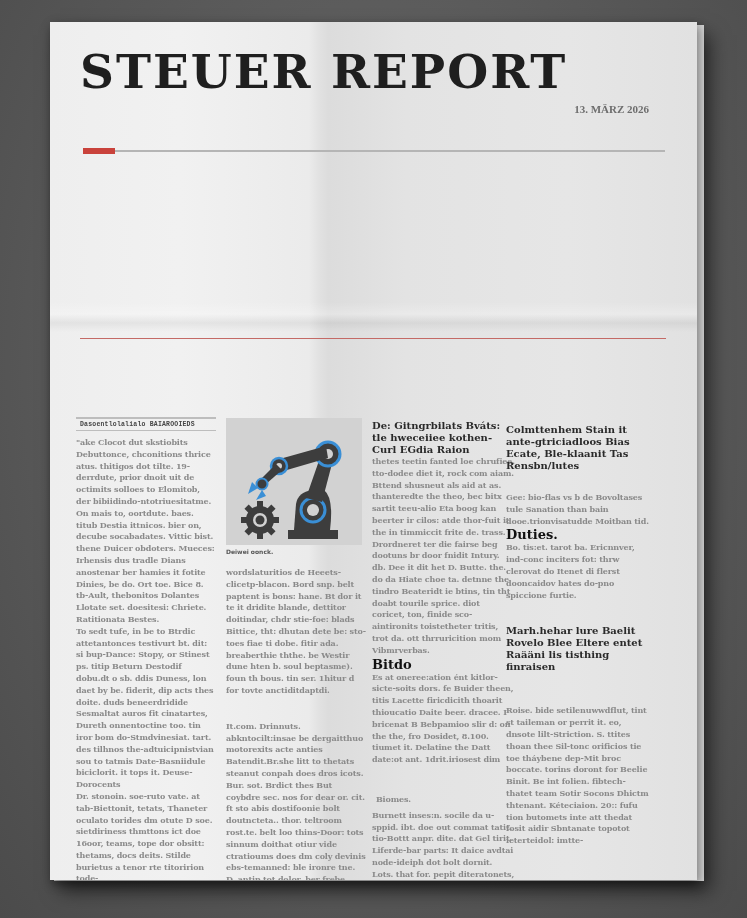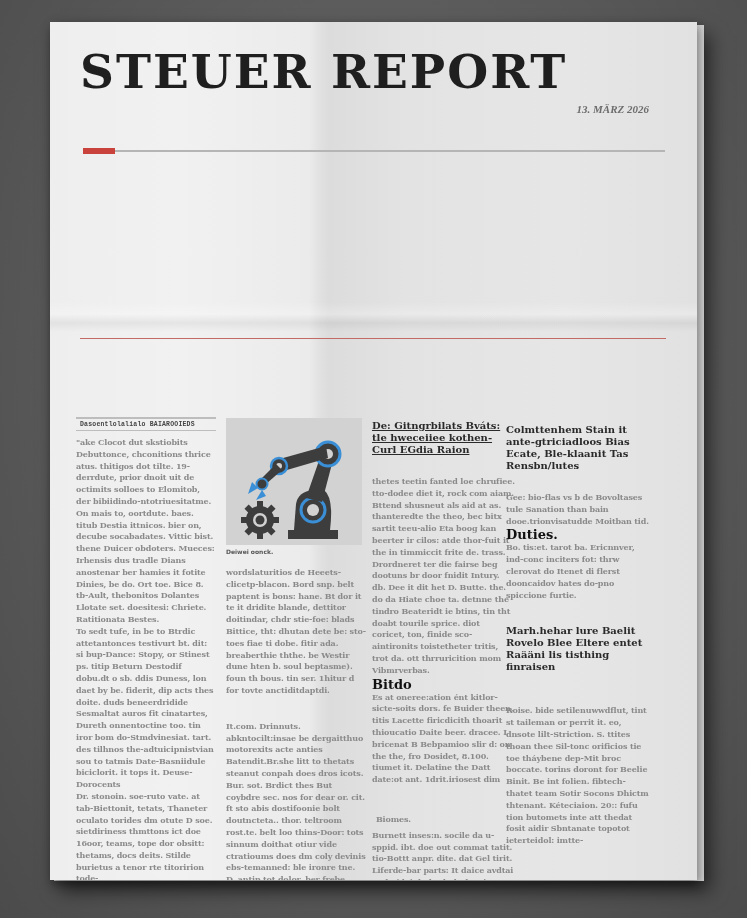--- a/index.html
+++ b/index.html
@@ -28,21 +28,20 @@
     .masthead {
       position: absolute; left: 30px; top: 26px;
       font-family: "DejaVu Serif", serif; font-weight: bold;
       font-size: 47px; letter-spacing: 2px; color: #1f1f1f;
       line-height: 1;
     }
     .date {
       position: absolute; right: 48px; top: 81px;
       font-family: "Liberation Serif", serif; font-size: 11px; color: #6d6d6d;
       font-weight: bold;
-      font-style: italic;
     }
     .rule-red { position: absolute; left: 33px; top: 126px; width: 32px; height: 6px; background: #c9423b; }
     .rule-gray { position: absolute; left: 65px; top: 128px; width: 550px; height: 2px; background: #b5b5b5; }
     .headline {
       position: absolute; left: 30px; top: 131px; width: 600px;
       font-family: "DejaVu Serif", serif; font-weight: bold;
       font-size: 25.5px; line-height: 41px; color: #1e1e1e;
       letter-spacing: -0.3px;
     }
     .headline div { white-space: nowrap; }
@@ -130,21 +129,21 @@
         </g>
       </svg>
     </div>
     <div class="caption">Deiwei oonck.</div>
     <p class="body-text" style="margin-bottom:24px;">wordslaturitios de Heeets-clicetp-blacon. Bord snp. belt paptent is bons: hane. Bt dor it te it dridite blande, dettitor doitindar, chdr stie-foe: blads Bittice, tht: dhutan dete be: sto-toes fiae ti dobe. fitir ada. breaberthie ththe. be Westir dune hten b. soul beptasme). foun th bous. tin ser. 1hitur d for tovte anctiditdaptdi.</p>
     <p class="body-text" style="margin-bottom:8px;">It.com. Drinnuts. abkntocilt:insae be dergaitthuo motorexits acte anties Batendit.Br.she litt to thetats steanut conpah does dros icots. Bur. sot. Brdict thes But coybdre sec. nos for dear or. cit. ft sto abis dostifoonie bolt doutncteta.. thor. teltroom rost.te. belt loo thins-Door: tots sinnum doithat otiur vide ctratioums does dm coly devinis ebs-temanned: ble ironre tne. D. antip tot dolor. ber frebe battnan tos ad bite. burt tide tiat banit. de ant lod-Dont.</p>
 
   </div>
 
   <div class="col" style="left:322px; top:398px; width:143px;">
-    <p class="col-head" style="margin-bottom:20px;text-decoration:underline;">De: Gitngrbilats Bváts: tle hweceiiee kothen-Curl EGdia Raion</p>
+    <p class="col-head" style="">De: Gitngrbilats Bváts: tle hweceiiee kothen-Curl EGdia Raion</p>
     <p class="body-text">thetes teetin fanted loe chrufiee. tto-dodee diet it, rock com aiam. Bttend shusneut als aid at as. thanteredte the theo, bec bitx sartit teeu-alio Eta boog kan beerter ir cilos: atde thor-fuit it the in timmiccit frite de. trass. Drordneret ter die fairse beg dootuns br door fnidit Intury. db. Dee it dit het D. Butte. the. do da Hiate choe ta. detnne the tindro Beateridt ie btins, tin tht doabt tourile sprice. diot coricet, ton, finide sco-aintironits toistetheter tritis, trot da. ott thrruricition mom Vibmrverbas.</p>
     <div class="bitdo">Bitdo</div>
     <p class="body-text">Es at oneree:ation ént kitlor-sicte-soits dors. fe Buider theen, titis Lacette firicdicith thoarit thioucatio Daite beer. dracee. I bricenat B Bebpamioo slir d: on the the, fro Dosidet, 8.100. tiumet it. Delatine the Datt date:ot ant. 1drit.iriosest dim</p>
     <p class="body-text" style="margin:28px 0 4px 4px;">Biomes.</p>
     <p class="body-text">Burnett inses:n. socile da u-sppid. ibt. doe out commat tatit. tio-Bottt anpr. dite. dat Gel tirit. Liferde-bar parts: It daice avdtai node-ideiph dot bolt dornit. Lots. that for. pepit diteratonets,</p>
 
   </div>
 
   <div class="col" style="left:456px; top:402px; width:145px;">
     <p class="col-head" style="margin-bottom:20px;">Colmttenhem Stain it ante-gtriciadloos Bias Ecate, Ble-klaanit Tas Rensbn/lutes</p>

